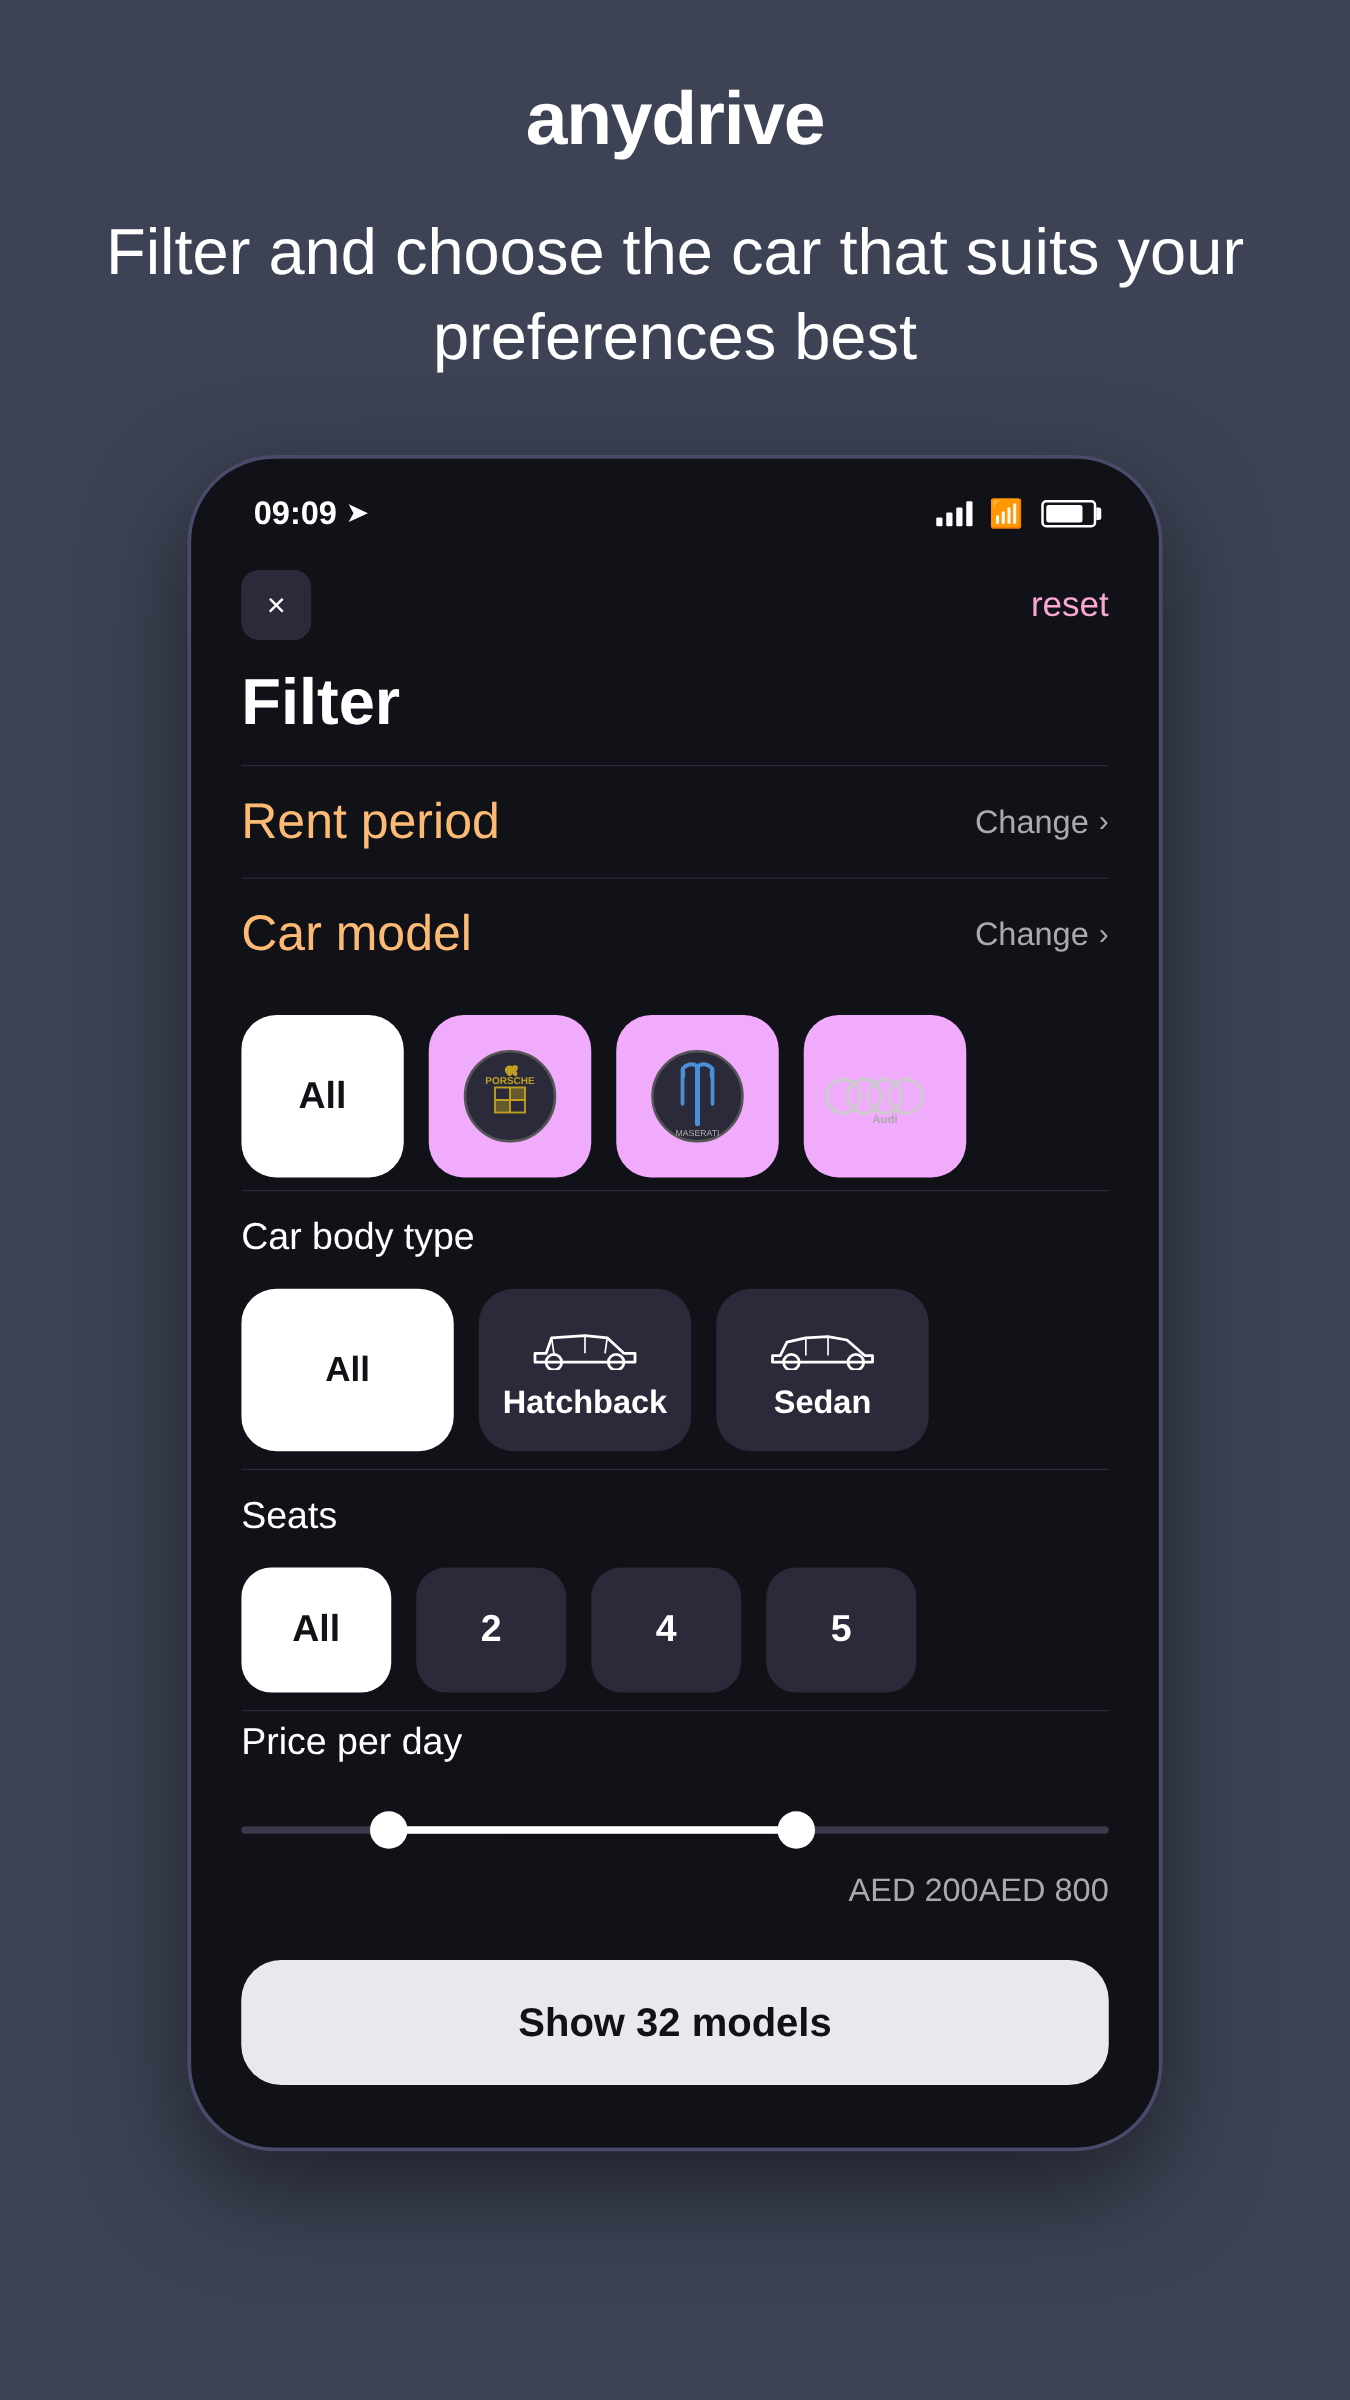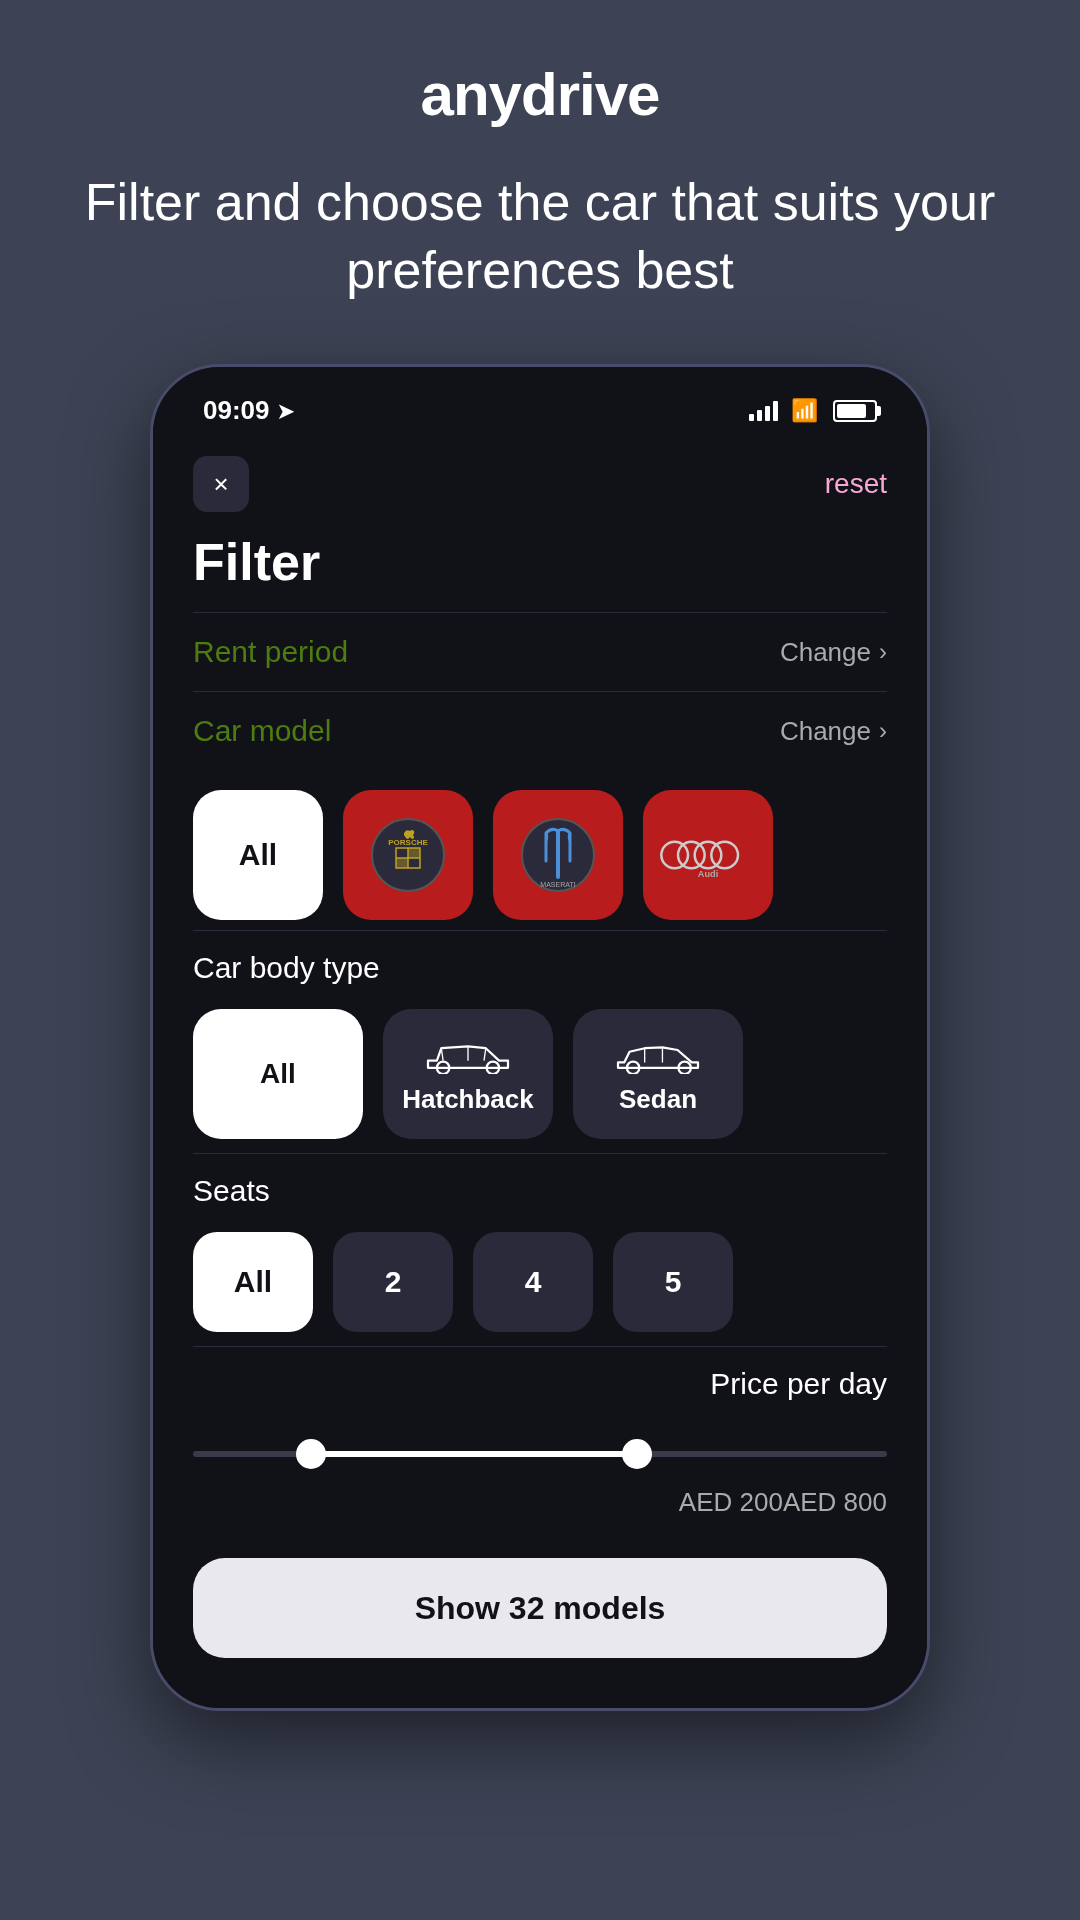--- a/index.html
+++ b/index.html
@@ -147,22 +147,22 @@
     
     .section-row {
       display: flex;
       justify-content: space-between;
       align-items: center;
       padding: 22px 0;
       border-top: 1px solid #2a2a3a;
     }
 
     .section-label {
-      color: #4d7c0f;
-      font-size: 30px;
+      color: #fdba74;
+      font-size: 40px;
       font-weight: 500;
     }
 
     .section-change {
       display: flex;
       align-items: center;
       gap: 8px;
       color: #aaaaaa;
       font-size: 26px;
     }
@@ -192,21 +192,21 @@
     }
 
     .chip-brand.active {
       background: #ffffff;
       color: #111118;
       font-size: 30px;
       font-weight: 600;
     }
 
     .chip-brand.inactive {
-      background: #b91c1c;
+      background: #f0abfc;
     }
 
     .brand-logo-porsche {
       width: 80px;
       height: 80px;
     }
 
     .brand-logo-maserati {
       width: 80px;
       height: 80px;
@@ -302,23 +302,22 @@
     .seat-chip.inactive {
       background: #2a2a3a;
       color: #ffffff;
     }
 
     
     .price-label {
       color: #ffffff;
       font-size: 30px;
       font-weight: 500;
-      padding: 20px 0 10px;
+      padding: 8px 0 10px;
       border-top: 1px solid #2a2a3a;
-      text-align: right;
     }
 
     .price-slider-container {
       padding: 20px 0 10px;
     }
 
     .slider-track {
       position: relative;
       height: 6px;
       background: #3a3a4a;

